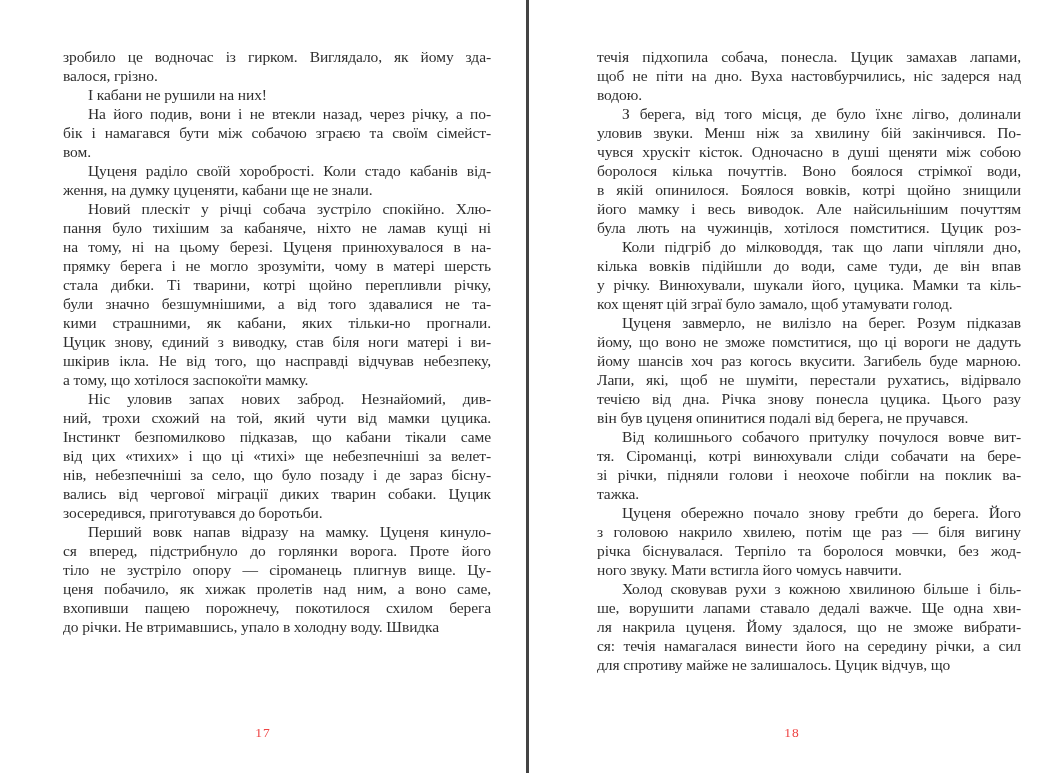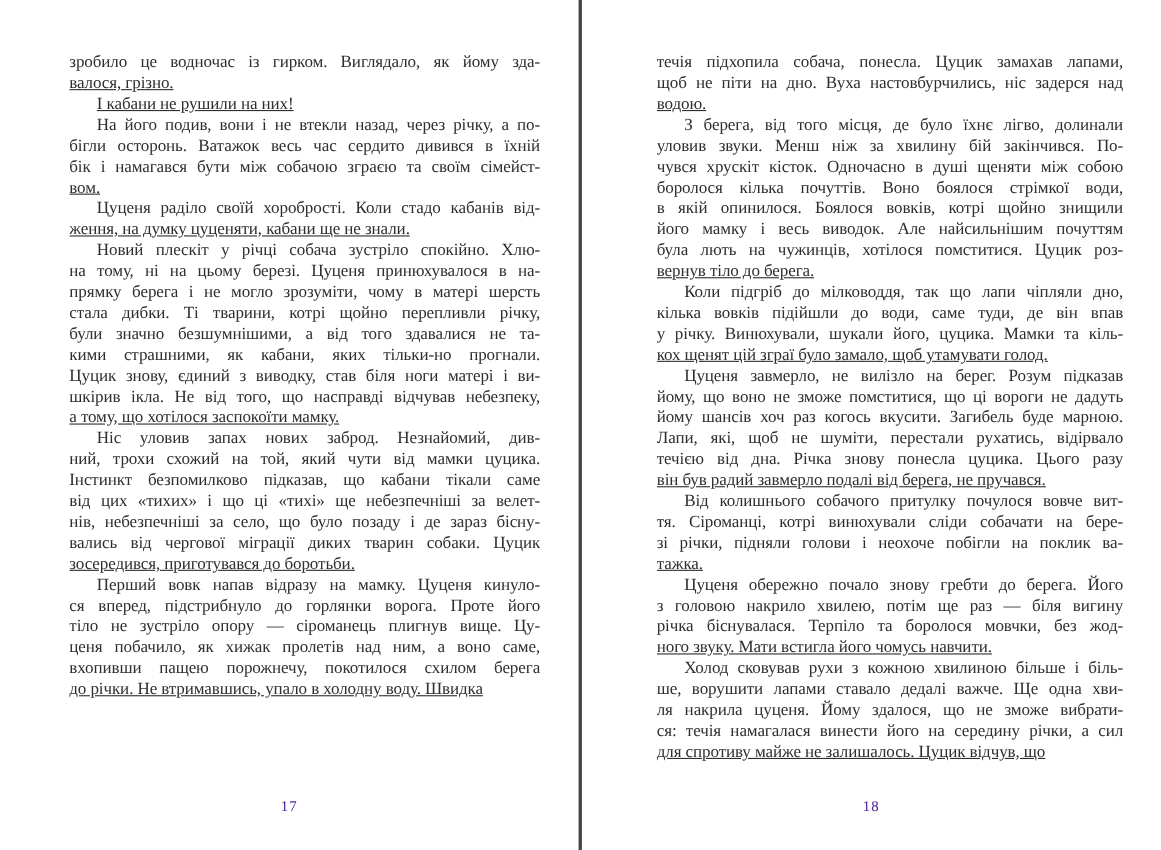--- a/index.html
+++ b/index.html
@@ -41,59 +41,59 @@
   .page.left  .text-block { left: 63px; width: 428px; }
   .page.right .text-block { left: 68px; width: 424px; }
   .paragraph { margin: 0; padding: 0; }
   .line {
     height: 19px;
     overflow: hidden;
     text-align: justify;
     text-align-last: justify;
     white-space: normal;
   }
-  .line.last { text-align-last: left; text-decoration: underline; }
+  .line.last { text-align-last: left; }
   .line.indent { text-indent: 25px; }
   .page-number {
     position: absolute;
     top: 725px;
     left: 0;
     width: 100%;
     text-align: center;
     font-size: 13.5px;
     letter-spacing: 1px;
-    color: #4c1d95;
+    color: #ef4444;
   }
 </style>
 </head>
 <body>
 
 <div class="spread">
 
   <div class="page left">
     <div class="text-block">
         <div class="paragraph">
           <div class="line">зробило це водночас із гирком. Виглядало, як йому зда-</div>
           <div class="line last">валося, грізно.</div>
         </div>
         <div class="paragraph">
           <div class="line last indent">І кабани не рушили на них!</div>
         </div>
         <div class="paragraph">
           <div class="line indent">На його подив, вони і не втекли назад, через річку, а по-</div>
-          <div class="line">бігли осторонь. Ватажок весь час сердито дивився в їхній</div>
           <div class="line">бік і намагався бути між собачою зграєю та своїм сімейст-</div>
           <div class="line last">вом.</div>
         </div>
         <div class="paragraph">
           <div class="line indent">Цуценя раділо своїй хоробрості. Коли стадо кабанів від-</div>
           <div class="line last">ження, на думку цуценяти, кабани ще не знали.</div>
         </div>
         <div class="paragraph">
           <div class="line indent">Новий плескіт у річці собача зустріло спокійно. Хлю-</div>
+          <div class="line">пання було тихішим за кабаняче, ніхто не ламав кущі ні</div>
           <div class="line">на тому, ні на цьому березі. Цуценя принюхувалося в на-</div>
           <div class="line">прямку берега і не могло зрозуміти, чому в матері шерсть</div>
           <div class="line">стала дибки. Ті тварини, котрі щойно перепливли річку,</div>
           <div class="line">були значно безшумнішими, а від того здавалися не та-</div>
           <div class="line">кими страшними, як кабани, яких тільки-но прогнали.</div>
           <div class="line">Цуцик знову, єдиний з виводку, став біля ноги матері і ви-</div>
           <div class="line">шкірив ікла. Не від того, що насправді відчував небезпеку,</div>
           <div class="line last">а тому, що хотілося заспокоїти мамку.</div>
         </div>
         <div class="paragraph">
@@ -127,35 +127,34 @@
           <div class="line last">водою.</div>
         </div>
         <div class="paragraph">
           <div class="line indent">З берега, від того місця, де було їхнє лігво, долинали</div>
           <div class="line">уловив звуки. Менш ніж за хвилину бій закінчився. По-</div>
           <div class="line">чувся хрускіт кісток. Одночасно в душі щеняти між собою</div>
           <div class="line">боролося кілька почуттів. Воно боялося стрімкої води,</div>
           <div class="line">в якій опинилося. Боялося вовків, котрі щойно знищили</div>
           <div class="line">його мамку і весь виводок. Але найсильнішим почуттям</div>
           <div class="line">була лють на чужинців, хотілося помститися. Цуцик роз-</div>
-          <div class="line last">вернув тіло до берега.</div>
         </div>
         <div class="paragraph">
           <div class="line indent">Коли підгріб до мілководдя, так що лапи чіпляли дно,</div>
           <div class="line">кілька вовків підійшли до води, саме туди, де він впав</div>
           <div class="line">у річку. Винюхували, шукали його, цуцика. Мамки та кіль-</div>
           <div class="line last">кох щенят цій зграї було замало, щоб утамувати голод.</div>
         </div>
         <div class="paragraph">
           <div class="line indent">Цуценя завмерло, не вилізло на берег. Розум підказав</div>
           <div class="line">йому, що воно не зможе помститися, що ці вороги не дадуть</div>
           <div class="line">йому шансів хоч раз когось вкусити. Загибель буде марною.</div>
           <div class="line">Лапи, які, щоб не шуміти, перестали рухатись, відірвало</div>
           <div class="line">течією від дна. Річка знову понесла цуцика. Цього разу</div>
-          <div class="line last">він був радий завмерло подалі від берега, не пручався.</div>
+          <div class="line last">він був цуценя опинитися подалі від берега, не пручався.</div>
         </div>
         <div class="paragraph">
           <div class="line indent">Від колишнього собачого притулку почулося вовче вит-</div>
           <div class="line">тя. Сіроманці, котрі винюхували сліди собачати на бере-</div>
           <div class="line">зі річки, підняли голови і неохоче побігли на поклик ва-</div>
           <div class="line last">тажка.</div>
         </div>
         <div class="paragraph">
           <div class="line indent">Цуценя обережно почало знову гребти до берега. Його</div>
           <div class="line">з головою накрило хвилею, потім ще раз — біля вигину</div>

